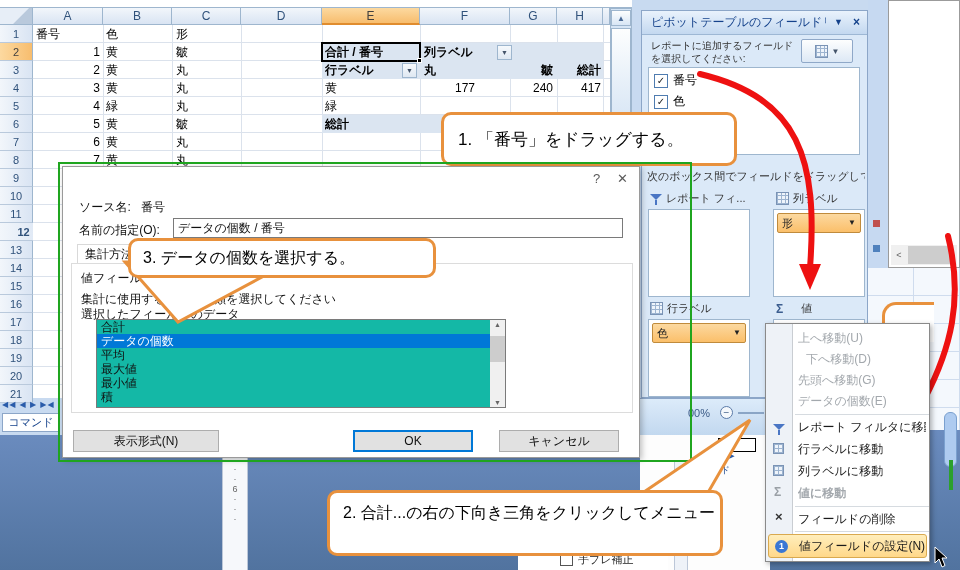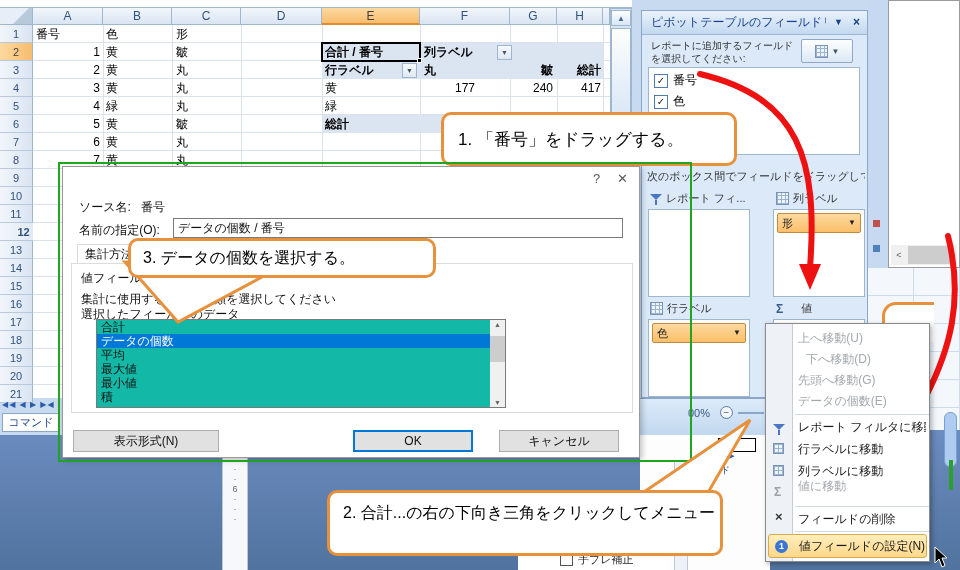--- a/index.html
+++ b/index.html
@@ -329,21 +329,21 @@
     <div class="ab mitem mdis txt" style="left:32px;top:46px;width:128px;">先頭へ移動(G)</div>
     <div class="ab mitem mdis txt" style="left:32px;top:67px;width:128px;">データの個数(E)</div>
     <div class="ab msep" style="left:29px;top:90px;width:134px;"></div>
     <span class="ab funnel" style="left:7px;top:97px;"></span>
     <div class="ab mitem txt" style="left:32px;top:93px;width:128px;">レポート フィルタに移動</div>
     <span class="ab gicon" style="left:7px;top:119px;"></span>
     <div class="ab mitem txt" style="left:32px;top:115px;width:128px;">行ラベルに移動</div>
     <span class="ab gicon" style="left:7px;top:141px;"></span>
     <div class="ab mitem txt" style="left:32px;top:137px;width:128px;">列ラベルに移動</div>
     <span class="ab sigma" style="left:8px;top:161px;color:#9aa0a6;">Σ</span>
-    <div class="ab mitem mdis txt" style="left:32px;top:152px;width:128px;">値に移動</div>
+    <div class="ab mitem mdis txt" style="left:32px;top:159px;width:128px;font-weight:bold;">値に移動</div>
     <div class="ab msep" style="left:29px;top:182px;width:134px;"></div>
     <span class="ab" style="left:9px;top:185px;font-size:13px;font-weight:bold;color:#333;">×</span>
     <div class="ab mitem txt" style="left:32px;top:185px;width:128px;">フィールドの削除</div>
     <div class="ab msep" style="left:29px;top:207px;width:134px;"></div>
     <div class="ab mhl" style="left:2px;top:210px;width:159px;height:24px;">
       <span class="one ab" style="left:6px;top:5px;">1</span>
       <span class="ab mitem txt" style="left:30px;top:1px;width:126px;">値フィールドの設定(N)...</span>
     </div>
   </div>
 

